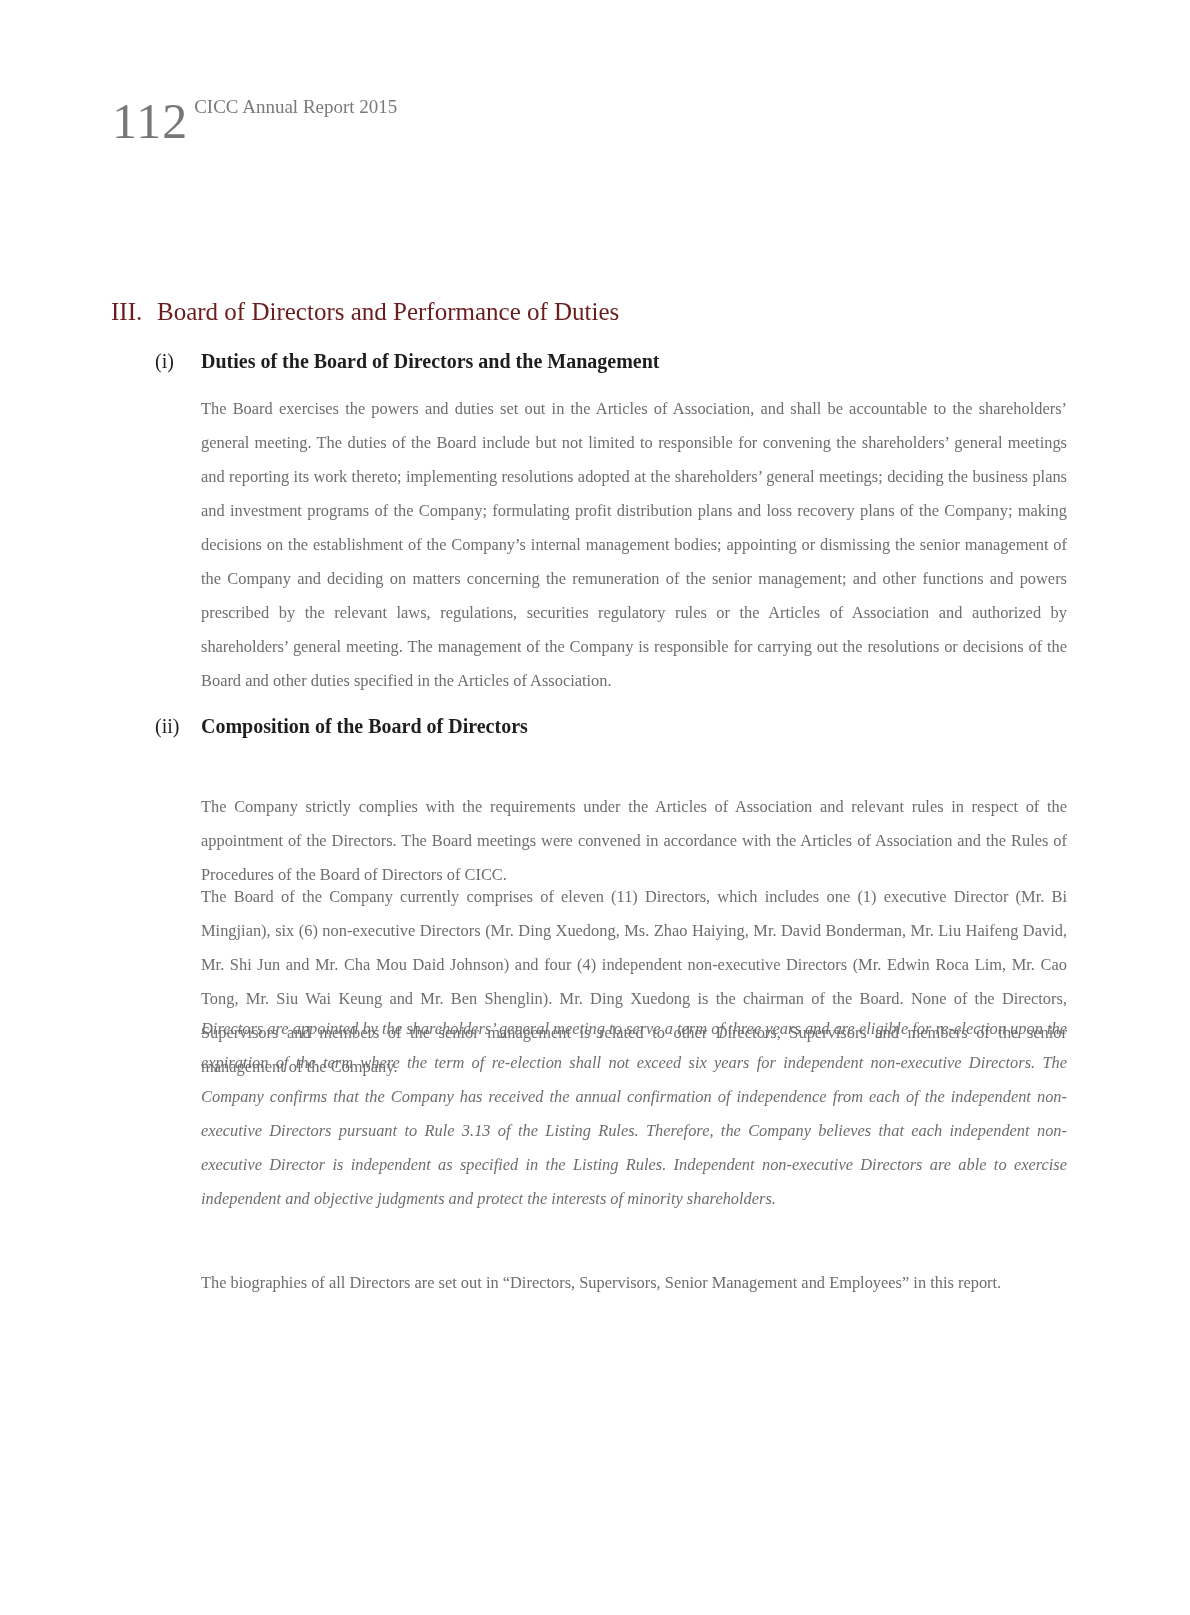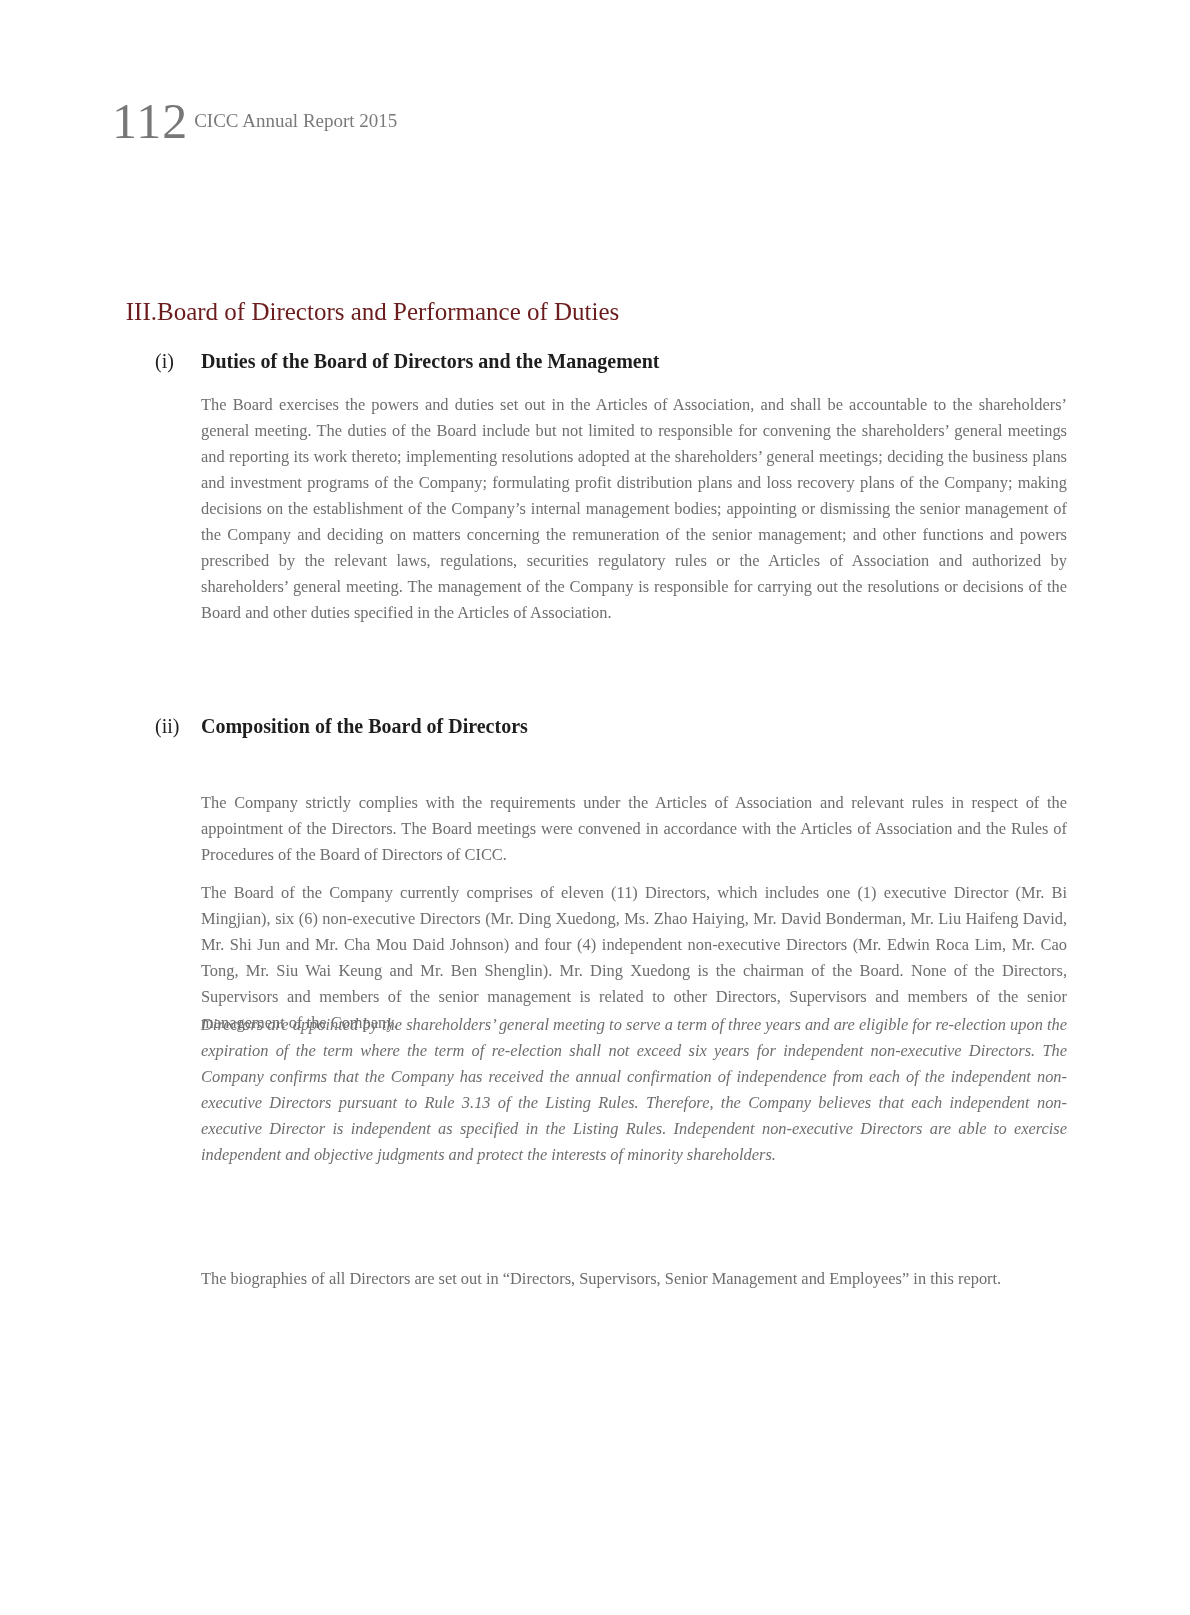--- a/index.html
+++ b/index.html
@@ -1,40 +1,40 @@
 <!DOCTYPE html>
 <html><head>
 <meta charset="utf-8">
 <style>
   html, body { margin: 0; padding: 0; background: #ffffff; }
   body {
     width: 1190px; height: 1615px; position: relative; overflow: hidden;
     font-family: "Liberation Serif", "DejaVu Serif", serif;
   }
-  .header { position: absolute; left: 112px; top: 96px; display: flex; align-items: center; }
+  .header { position: absolute; left: 112px; top: 96px; display: flex; align-items: flex-start; }
   .page-num { font-size: 50px; color: #777777; letter-spacing: 1px; line-height: 1; }
   .report-title { font-size: 19px; color: #7a7a7a; margin-left: 6px; }
 
   .section-title {
     position: absolute; left: 111px; top: 298px;
     font-size: 25px; color: #6b1c1c; display: flex;
   }
-  .section-title .num { width: 46px; text-align: right; }
+  .section-title .num { width: 46px; }
 
   .sub {
     position: absolute; left: 155px; display: flex;
     font-size: 20px; color: #1e1e1e; font-weight: bold;
   }
   .sub .num { width: 46px; font-weight: normal; }
   .sub1 { top: 350px; }
   .sub2 { top: 715px; }
 
   .para {
     position: absolute; left: 201px; width: 866px;
-    font-size: 16.4px; line-height: 26px; color: #6e6e6e;
+    font-size: 16.4px; line-height: 34px; color: #6e6e6e;
     text-align: justify; margin: 0;
   }
   .p1 { top: 392px; }
   .p2 { top: 790px; }
   .p3 { top: 860px; margin-top: 20px; }
   .p4 { top: 1012px; font-style: italic; }
   .p5 { top: 1266px; }
 </style>
 </head>
 <body>

